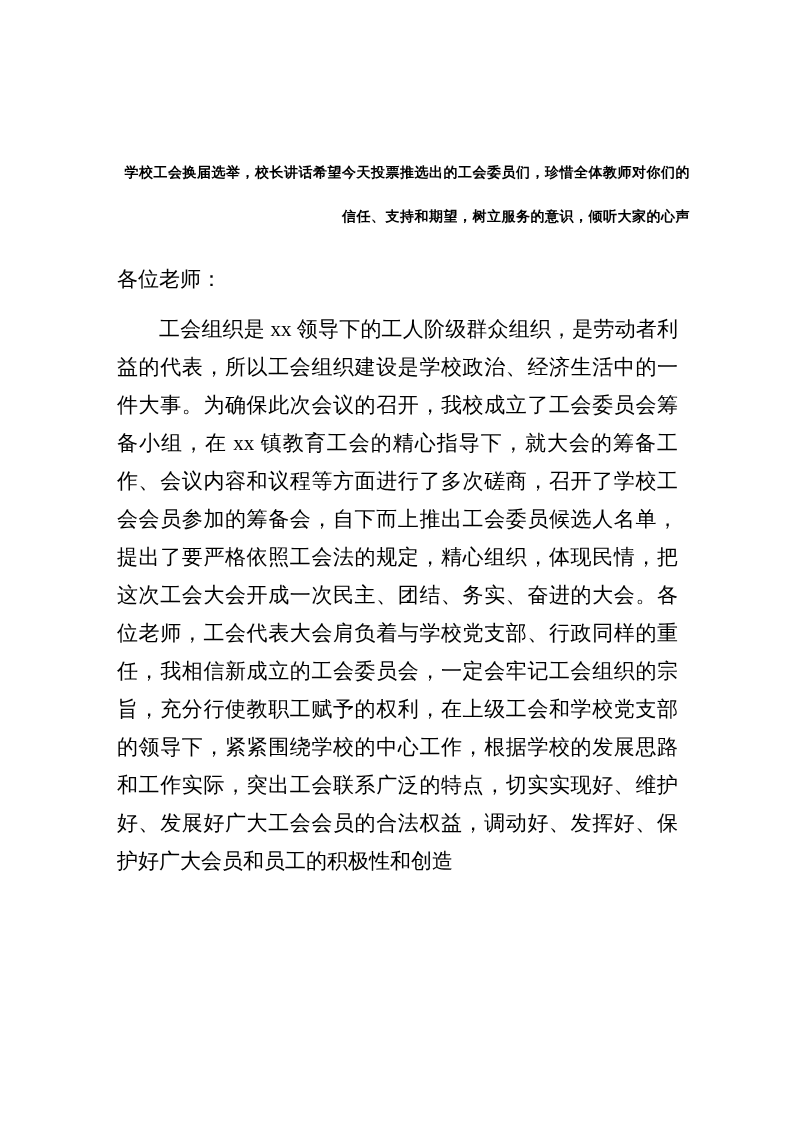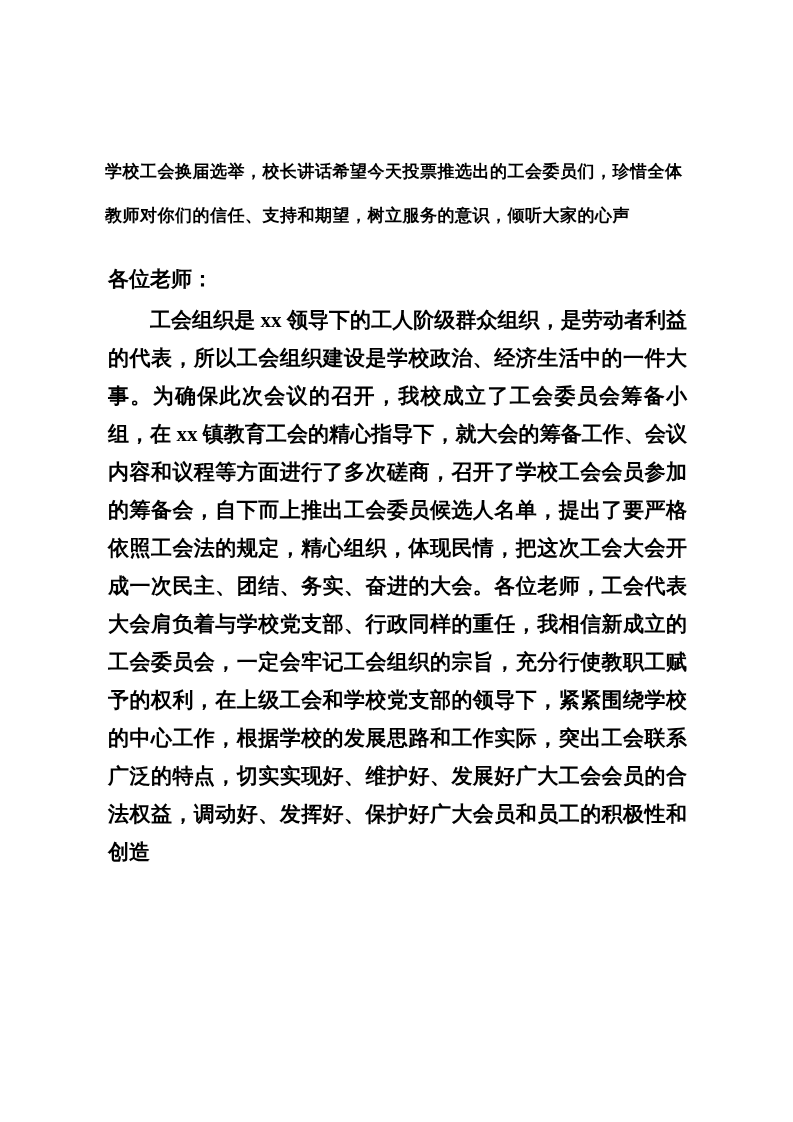--- a/index.html
+++ b/index.html
@@ -15,35 +15,34 @@
     background: #ffffff;
     color: #000000;
     box-sizing: border-box;
     padding: 150px 103px 40px 105px;
     overflow: hidden;
     font-family: "Liberation Serif", "DejaVu Serif", serif;
   }
   .doc-title {
     font-family: "Liberation Sans", "DejaVu Sans", sans-serif;
     font-weight: bold;
-    font-size: 17px;
+    font-size: 14px;
     line-height: 44px;
-    text-align: left;
-    margin: 0 0 22px 0;
+    text-align: right;
+    margin: 0 0 22px 16px;
     letter-spacing: 0.5px;
   }
   .doc-body p {
-    margin: 3px;
+    margin: 12px;
     font-size: 21px;
     line-height: 38px;
     text-align: justify;
     text-justify: inter-character;
     text-align-last: left;
     word-break: break-all;
-    font-weight: bold;
   }
   .doc-body p.indent {
     text-indent: 2em;
   }
 </style>
 </head>
 <body>
 
 <div class="page">
   <h1 class="doc-title">学校工会换届选举，校长讲话希望今天投票推选出的工会委员们，珍惜全体教师对你们的信任、支持和期望，树立服务的意识，倾听大家的心声</h1>

